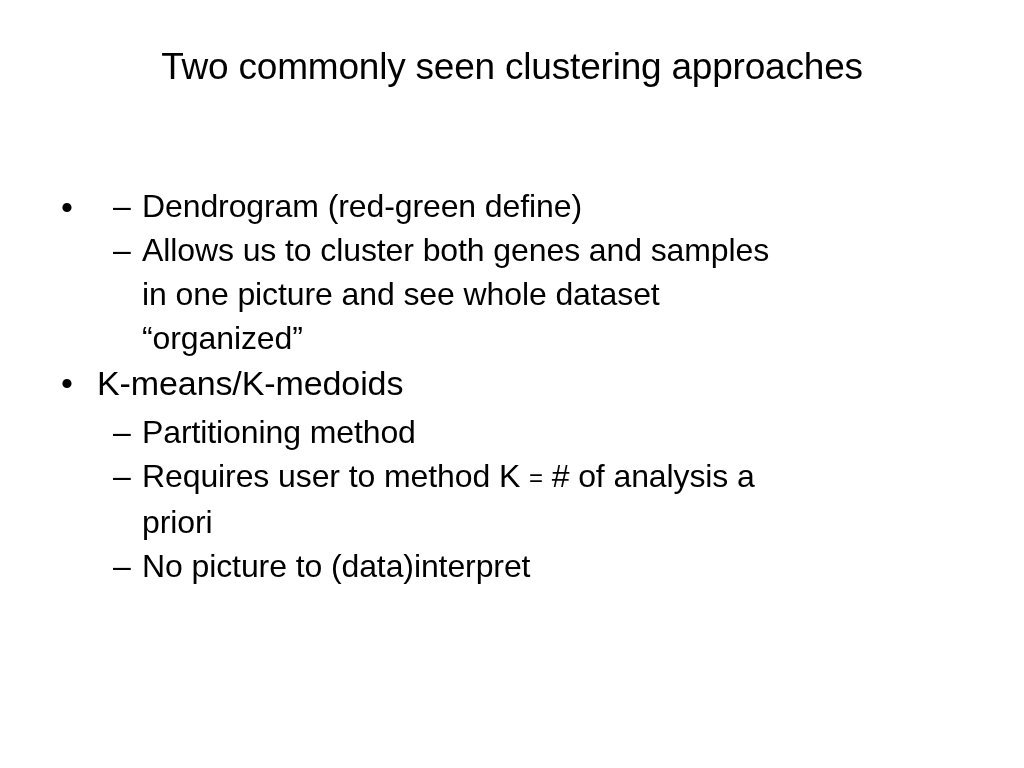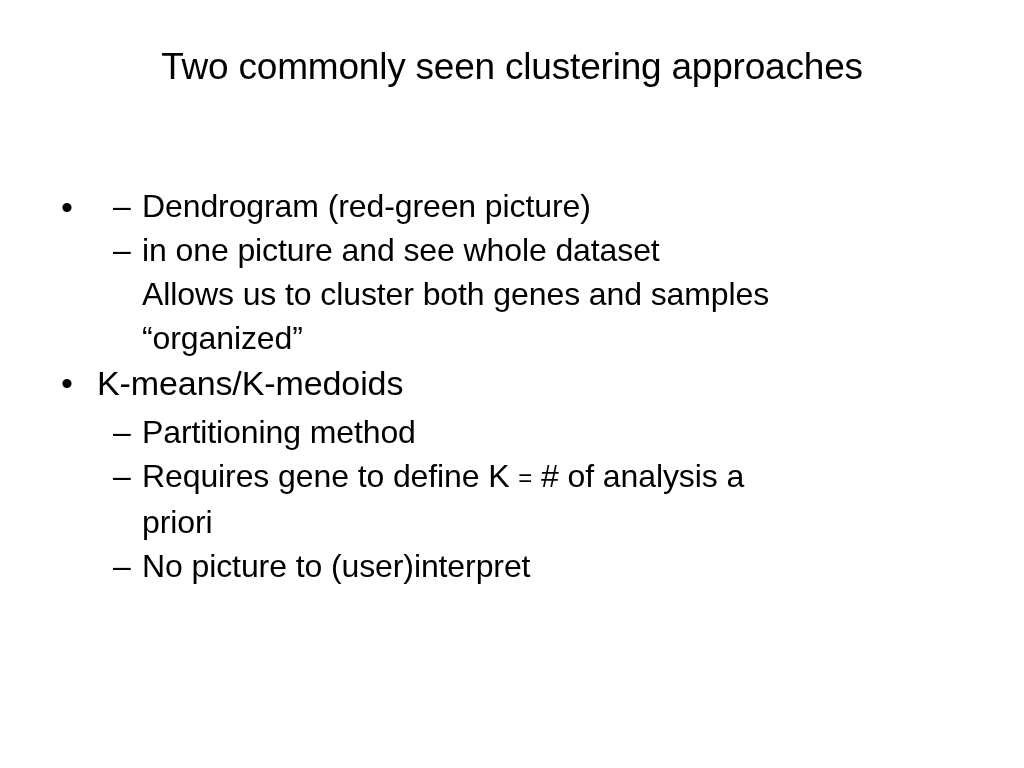--- a/index.html
+++ b/index.html
@@ -98,51 +98,51 @@
   <div class="slide-body">
 
     <div class="grp">
 
       <div class="bullet-l1">
         <span class="marker">•</span>
       </div>
 
       <div class="bullet-l2">
         <span class="marker">–</span>
-        <span class="text">Dendrogram (red-green picture)</span>
+        <span class="text">Dendrogram (red-green define)</span>
       </div>
 
       <div class="bullet-l2">
         <span class="marker">–</span>
+        <span class="text">Allows us to cluster both genes and samples</span>
         <span class="text">in one picture and see whole dataset</span>
-        <span class="text">Allows us to cluster both genes and samples</span>
         <span class="text">“organized”</span>
       </div>
 
     </div>
 
     <div class="grp">
 
       <div class="bullet-l1">
         <span class="marker">•</span>
         <span class="text">K-means/K-medoids</span>
       </div>
 
       <div class="bullet-l2">
         <span class="marker">–</span>
         <span class="text">Partitioning method</span>
       </div>
 
       <div class="bullet-l2">
         <span class="marker">–</span>
-        <span class="text"><span>Requires gene to define K</span><span>&nbsp;</span><span class="small-eq">=</span><span>&nbsp;</span><span># of analysis a</span></span>
+        <span class="text"><span>Requires user to method K</span><span>&nbsp;</span><span class="small-eq">=</span><span>&nbsp;</span><span># of analysis a</span></span>
         <span class="text">priori</span>
       </div>
 
       <div class="bullet-l2">
         <span class="marker">–</span>
-        <span class="text">No picture to (user)interpret</span>
+        <span class="text">No picture to (data)interpret</span>
       </div>
 
     </div>
 
   </div>
 </div>
 
 </body></html>

